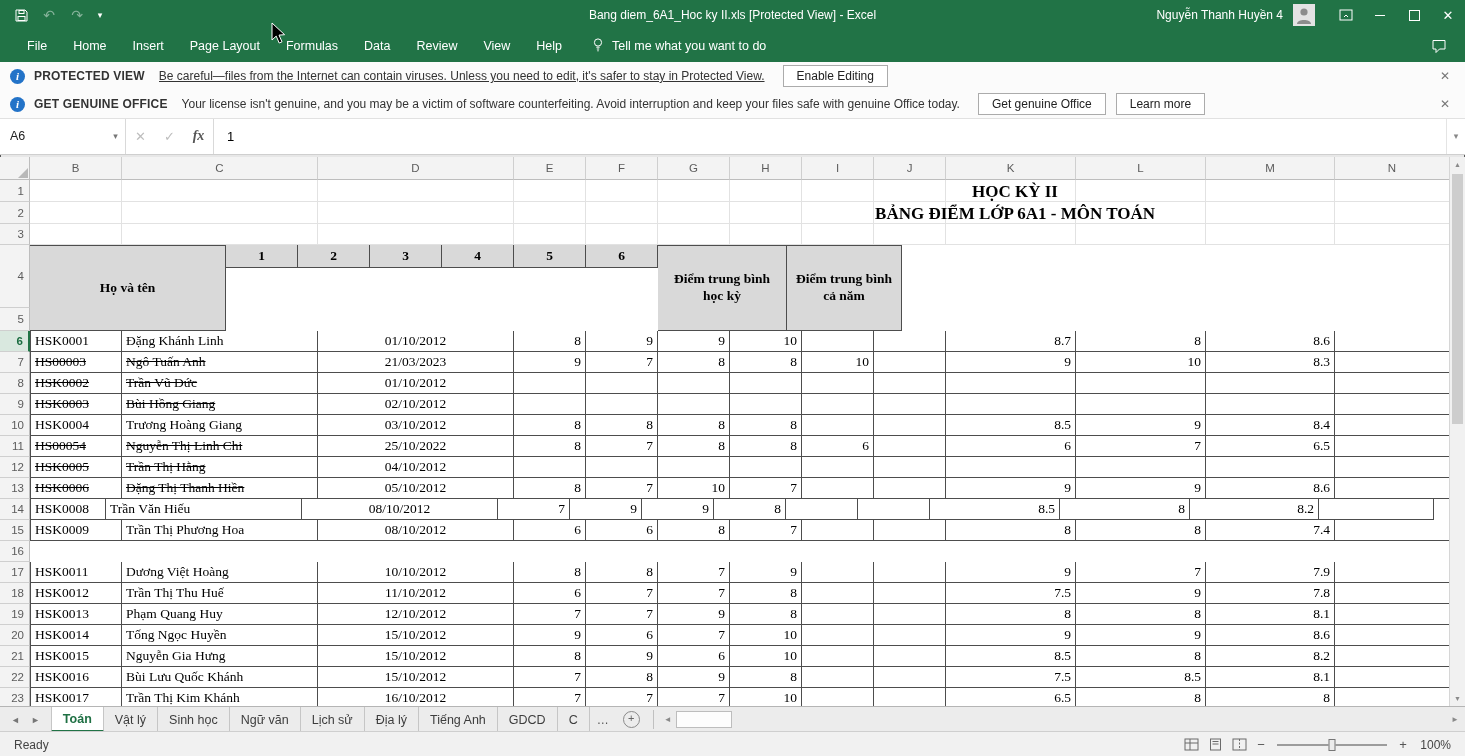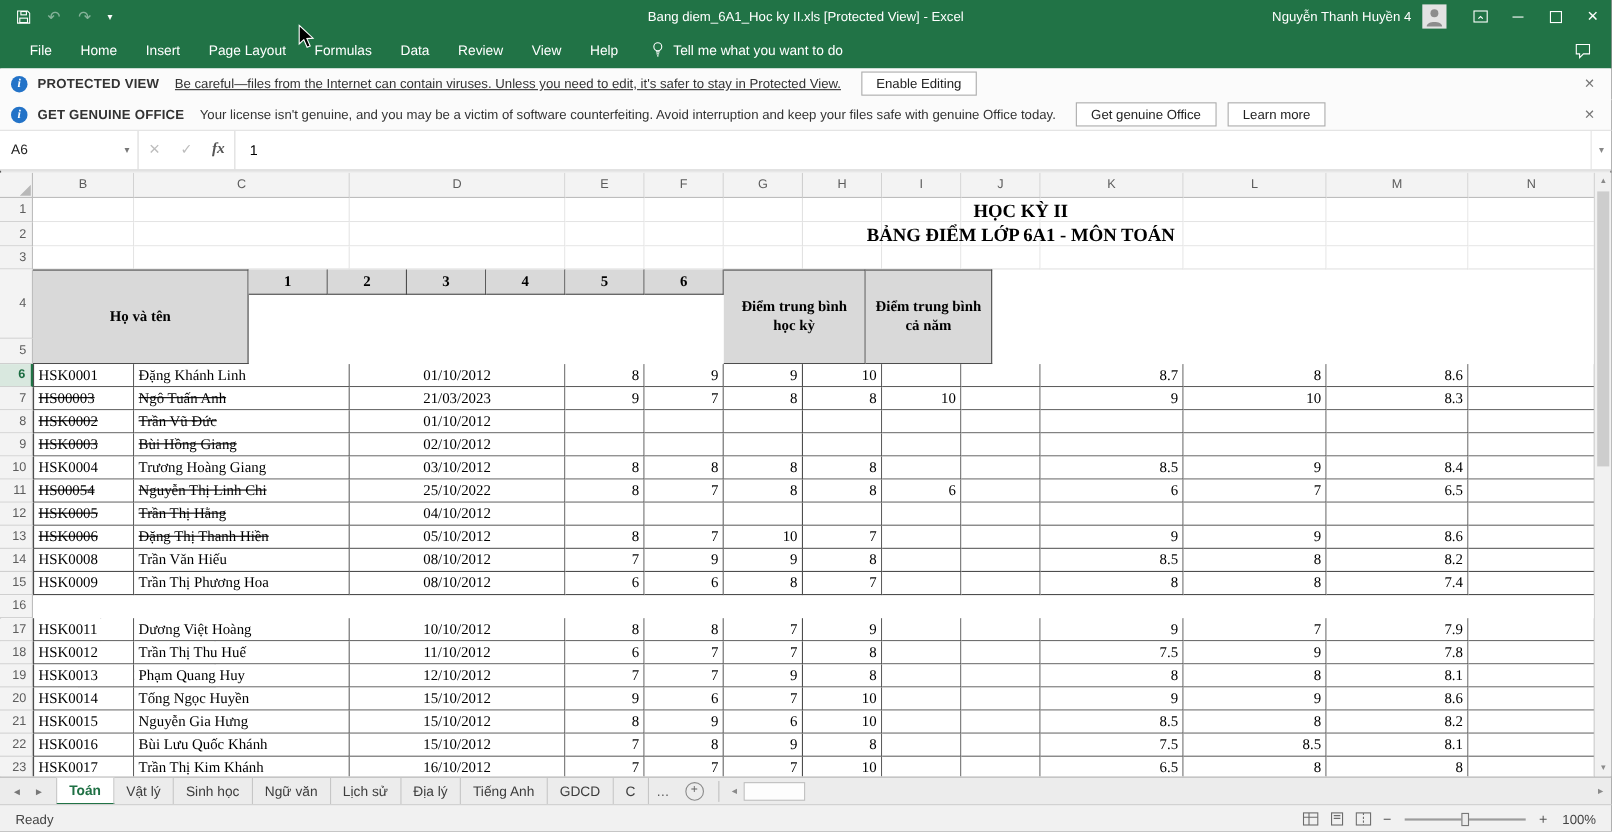--- a/index.html
+++ b/index.html
@@ -62,21 +62,21 @@
   .t-cell.bl{border-left:1px solid #4d4d4d}
   .t-cell.th{background:#d9d9d9;font-weight:bold;justify-content:center;text-align:center;white-space:normal;line-height:1.25;padding:0 8px;border-top:1px solid #4d4d4d}
   .hdr-block .t-cell{border-top:1px solid #4d4d4d}
   .grp .grp-sub .t-cell{border-top:none}
   .a-l{justify-content:flex-start}.a-c{justify-content:center}.a-r{justify-content:flex-end}
   .struck{text-decoration:line-through}
   .hdr-block{display:flex;width:1450px}
   .rh-stack{display:flex;flex-direction:column}
   .grp{display:flex;flex-direction:column;width:432px}
   .grp-sub{display:flex}
-  .sheet-title{position:absolute;left:928px;transform:translateX(-50%);font-family:"Liberation Serif","DejaVu Serif",serif;font-weight:bold;font-size:17px;color:#000;white-space:nowrap;z-index:3}
+  .sheet-title{position:absolute;left:1015px;transform:translateX(-50%);font-family:"Liberation Serif","DejaVu Serif",serif;font-weight:bold;font-size:17px;color:#000;white-space:nowrap;z-index:3}
   .t1{top:25px}.t2{top:47px}
   .vscroll{position:absolute;top:0;right:0;width:15px;height:549px;background:#f1f1f1;border-left:1px solid #d6d6d6;z-index:4}
   .vs-ar{height:15px;display:flex;align-items:center;justify-content:center;font-size:7px;color:#8a8a8a}
   .vs-ar.dn{position:absolute;bottom:0;left:0;right:0}
   .vthumb{position:absolute;top:17px;left:2px;width:11px;height:250px;background:#cdcdcd}
 
   
   .tabbar{position:absolute;top:706px;left:0;right:0;height:25px;background:#ececec;display:flex;align-items:stretch;border-top:1px solid #b5b5b5;z-index:8}
   .tnav{display:flex;align-items:center;gap:11px;padding:0 11px;color:#777;font-size:9px}
   .stabs{display:flex;align-items:stretch}
@@ -413,21 +413,21 @@
           <div class="t-cell a-r" style="width: 72px; height: 21px;">7</div>
           <div class="t-cell a-r" style="width: 72px; height: 21px;"></div>
           <div class="t-cell a-r" style="width: 72px; height: 21px;"></div>
           <div class="t-cell a-r" style="width: 130px; height: 21px;">9</div>
           <div class="t-cell a-r" style="width: 130px; height: 21px;">9</div>
           <div class="t-cell a-r" style="width: 129px; height: 21px;">8.6</div>
           <div class="t-cell a-r" style="width: 115px; height: 21px;"></div>
         </div>
         <div class="g-row" style="height: 21px;">
           <div class="g-cell row-num" style="width: 30px; height: 21px;">14</div>
-          <div class="t-cell a-l bl" style="width: 92px; height: 21px;">HSK0008</div>
+          <div class="t-cell a-l bl" style="width: 76px; height: 21px;">HSK0008</div>
           <div class="t-cell a-l" style="width: 196px; height: 21px;">Trần Văn Hiếu</div>
           <div class="t-cell a-c" style="width: 196px; height: 21px;">08/10/2012</div>
           <div class="t-cell a-r" style="width: 72px; height: 21px;">7</div>
           <div class="t-cell a-r" style="width: 72px; height: 21px;">9</div>
           <div class="t-cell a-r" style="width: 72px; height: 21px;">9</div>
           <div class="t-cell a-r" style="width: 72px; height: 21px;">8</div>
           <div class="t-cell a-r" style="width: 72px; height: 21px;"></div>
           <div class="t-cell a-r" style="width: 72px; height: 21px;"></div>
           <div class="t-cell a-r" style="width: 130px; height: 21px;">8.5</div>
           <div class="t-cell a-r" style="width: 130px; height: 21px;">8</div>

